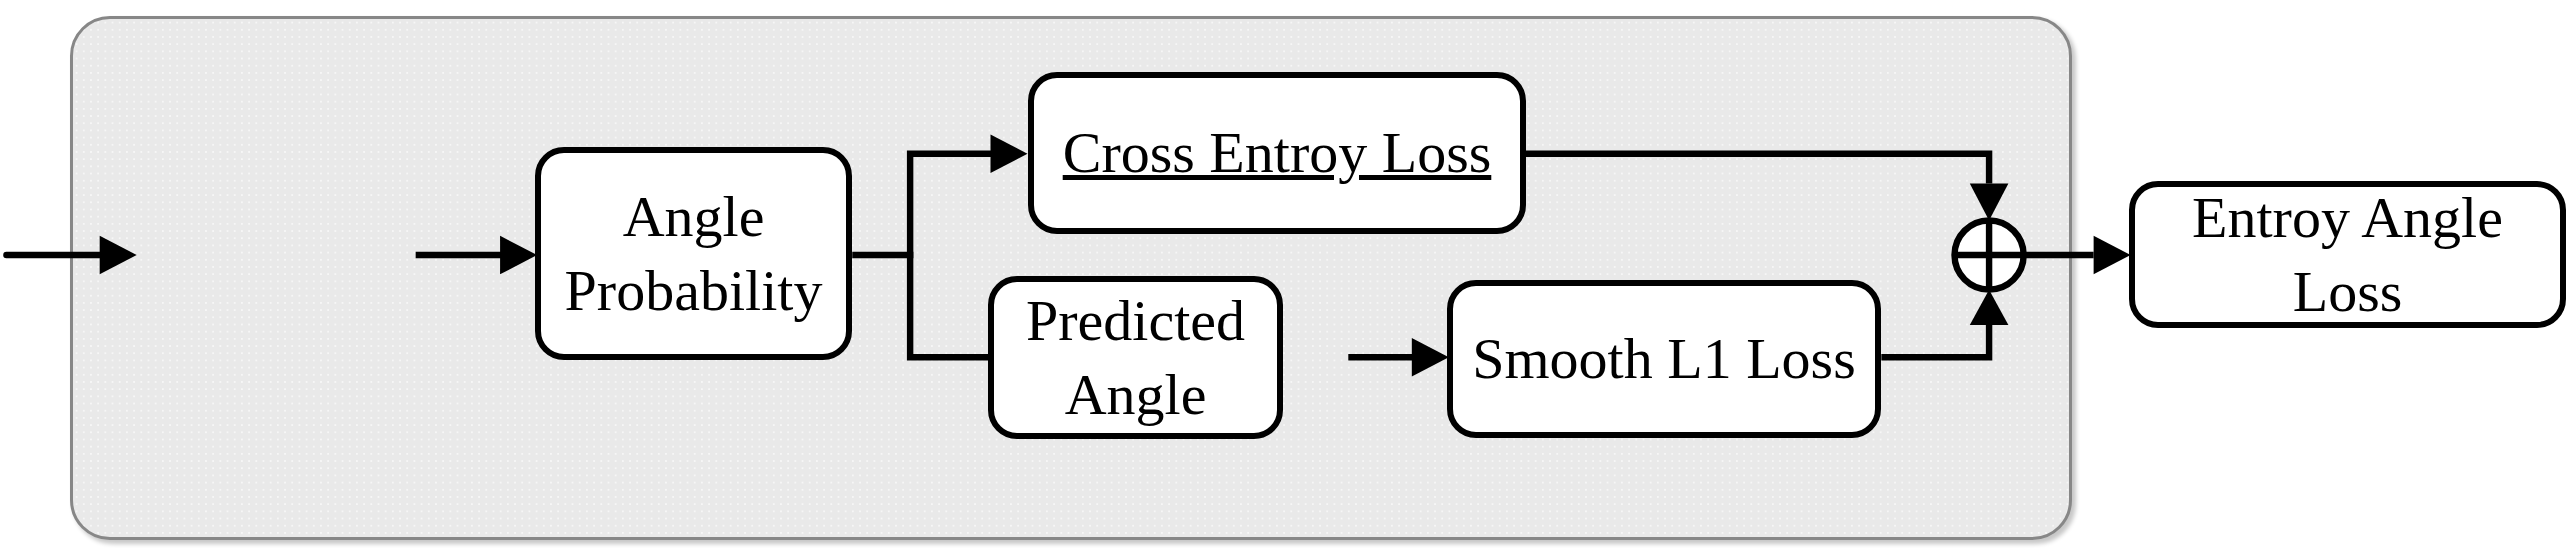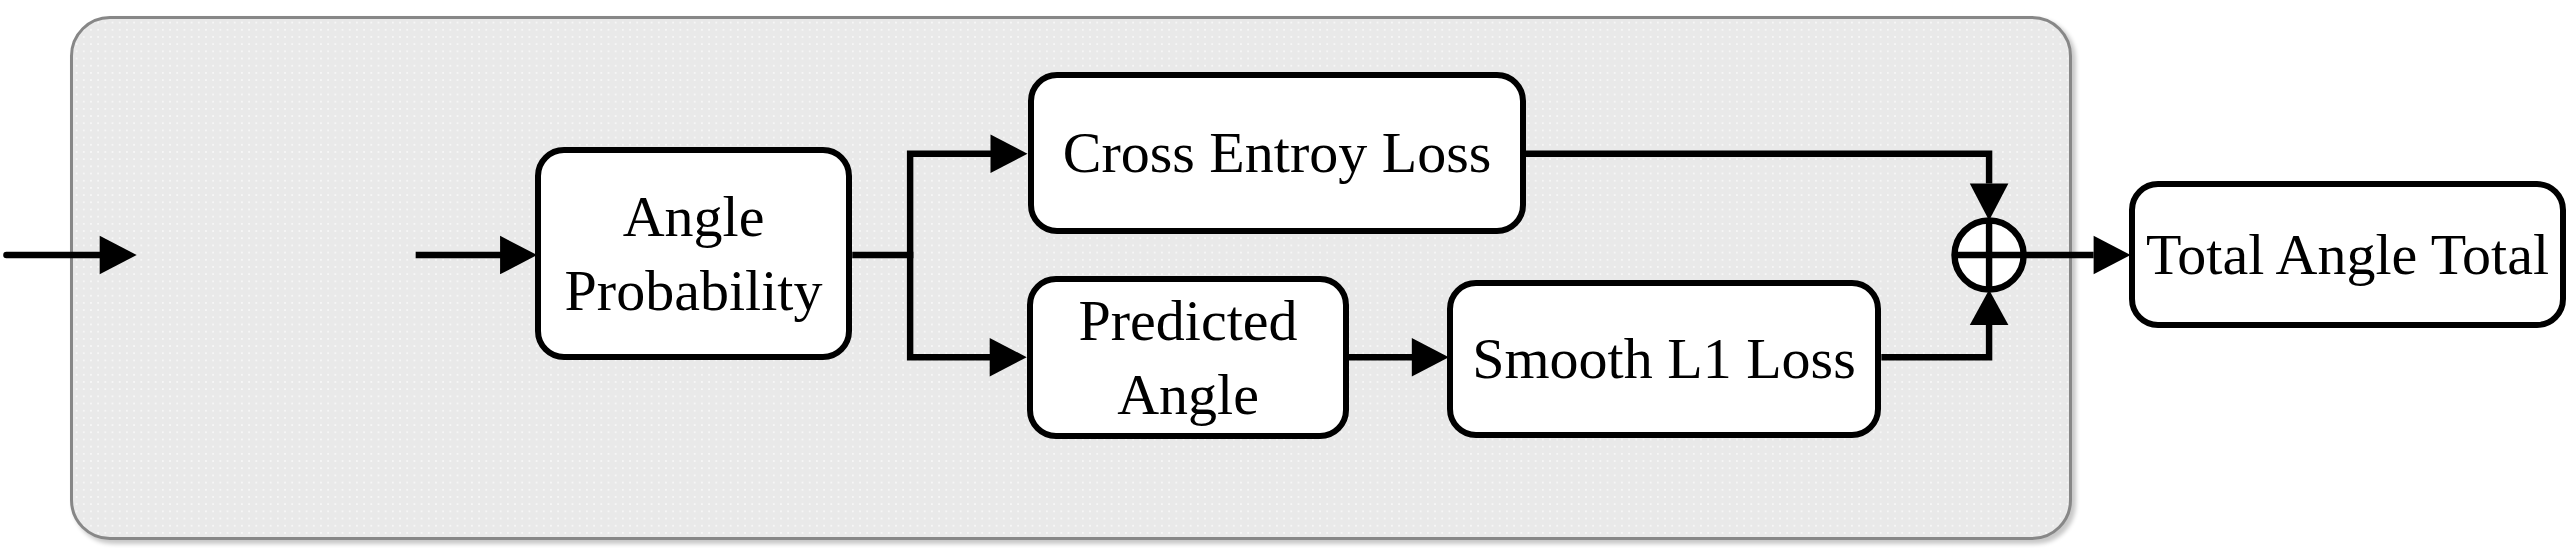--- a/index.html
+++ b/index.html
@@ -38,22 +38,22 @@
   .node .label {
     font-size: 58px;
     line-height: 1.26;
     color: #000000;
     white-space: pre-line;
     letter-spacing: 0px;
   }
   
   .n-softmax   { left: 135px;  top: 187px; width: 281px; height: 139px; }
   .n-angleprob { left: 535px;  top: 147px; width: 317px; height: 213px; }
-  .n-cross     { left: 1028px; top: 72px;  width: 498px; height: 162px; }
-  .n-pred      { left: 1027px; top: 276px; width: 322px; height: 163px; }
+  .n-cross     { left: 1028px; top: 72px;  width: 498px; height: 162px; text-decoration: underline; }
+  .n-pred      { left: 988px; top: 276px; width: 295px; height: 163px; }
   .n-smooth    { left: 1447px; top: 280px; width: 434px; height: 158px; }
   .n-total     { left: 2129px; top: 181px; width: 437px; height: 147px; }
   .wire  { stroke: #000000; stroke-width: 8; fill: none; }
   .ahead { fill: #000000; stroke: none; }
   .sumc  { stroke: #000000; stroke-width: 8; fill: #ffffff; }
 </style>
 </head>
 <body>
 
 <div class="canvas">
@@ -102,17 +102,17 @@
   <div class="node n-pred">
     <div class="label">Predicted
 Angle</div>
   </div>
 
   <div class="node n-smooth">
     <div class="label">Smooth L1 Loss</div>
   </div>
 
   <div class="node n-total">
-    <div class="label">Total Angle Total</div>
+    <div class="label">Entroy Angle Loss</div>
   </div>
 
 </div>
 
 
 </body></html>

